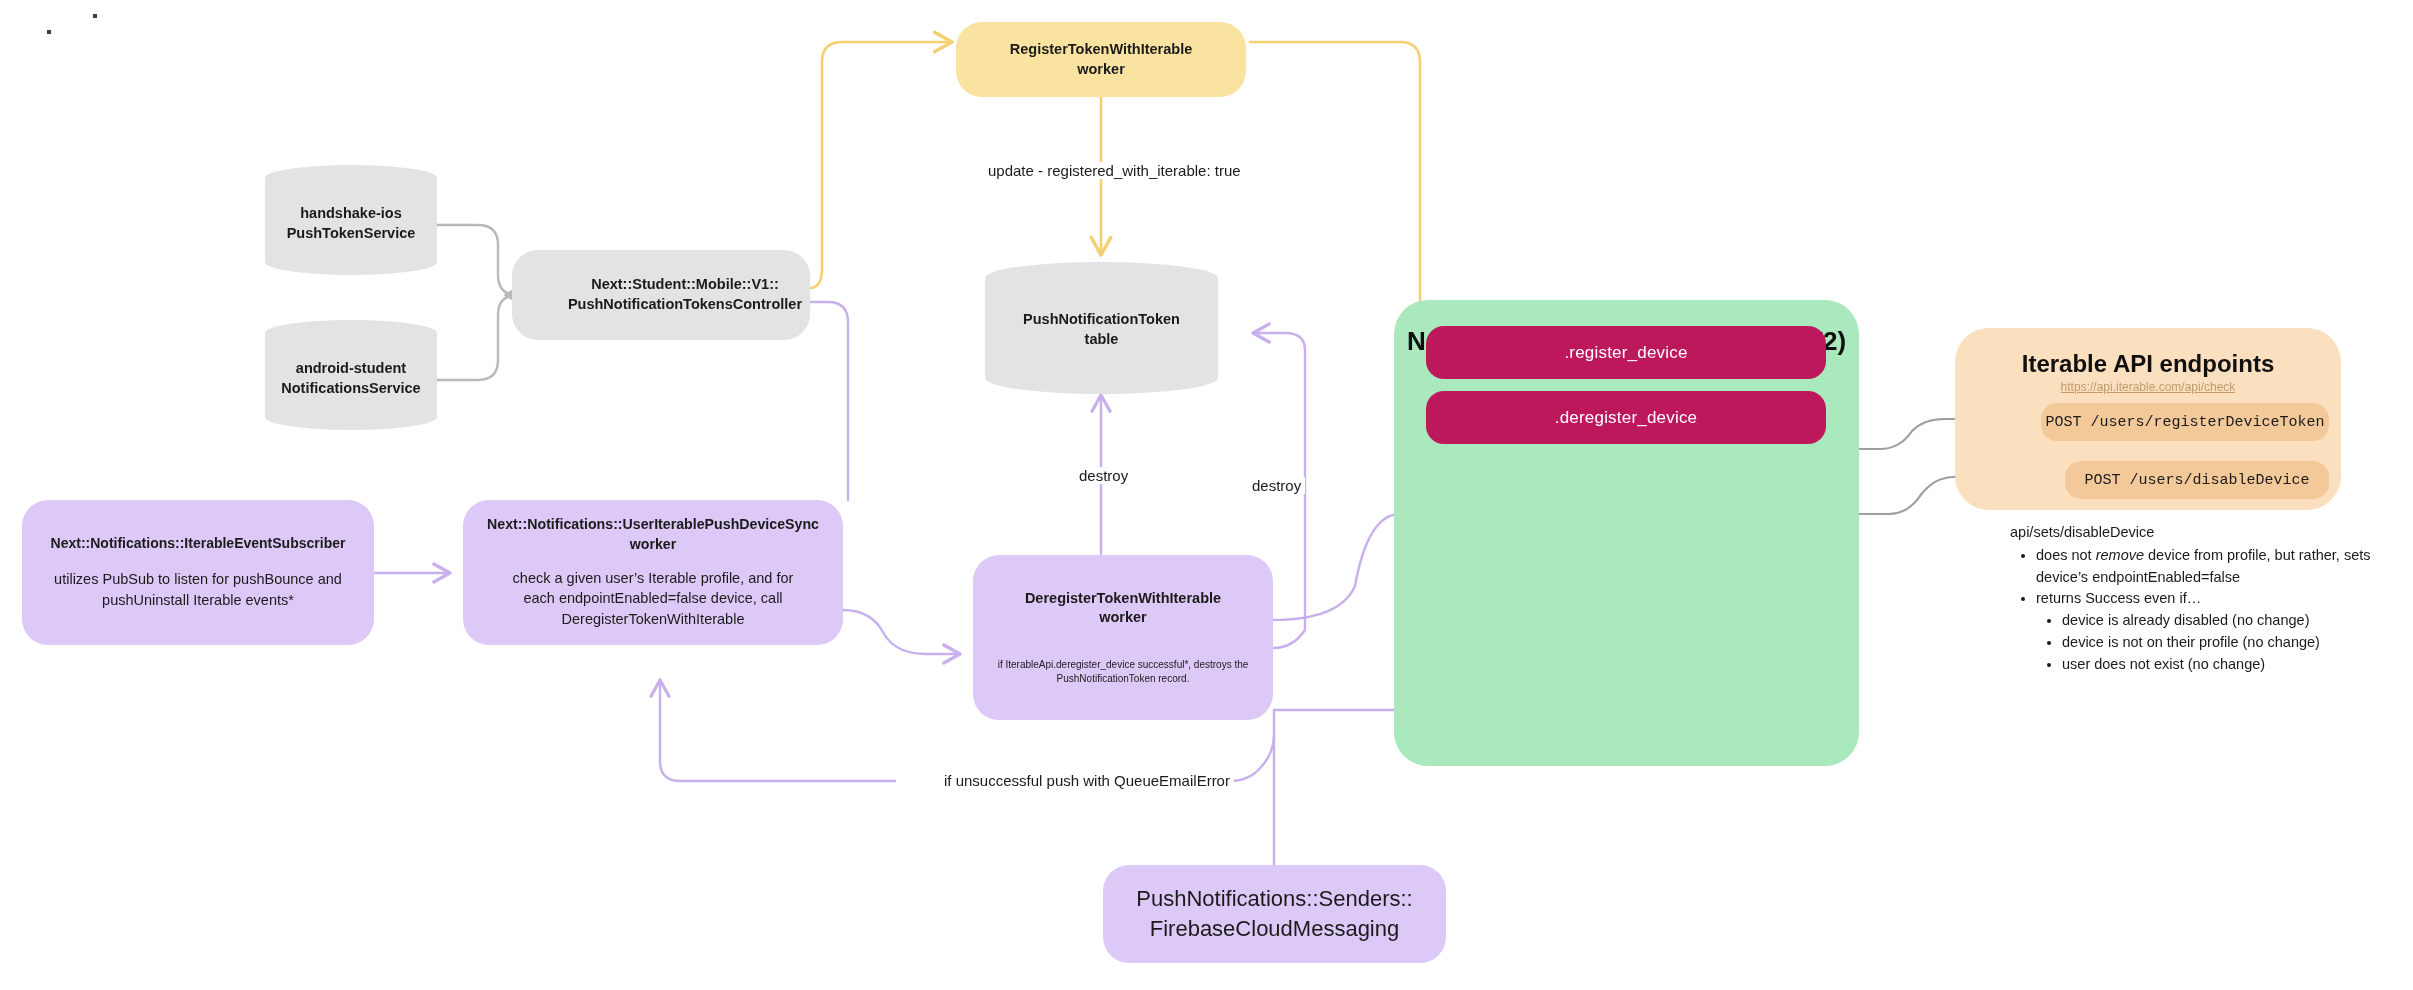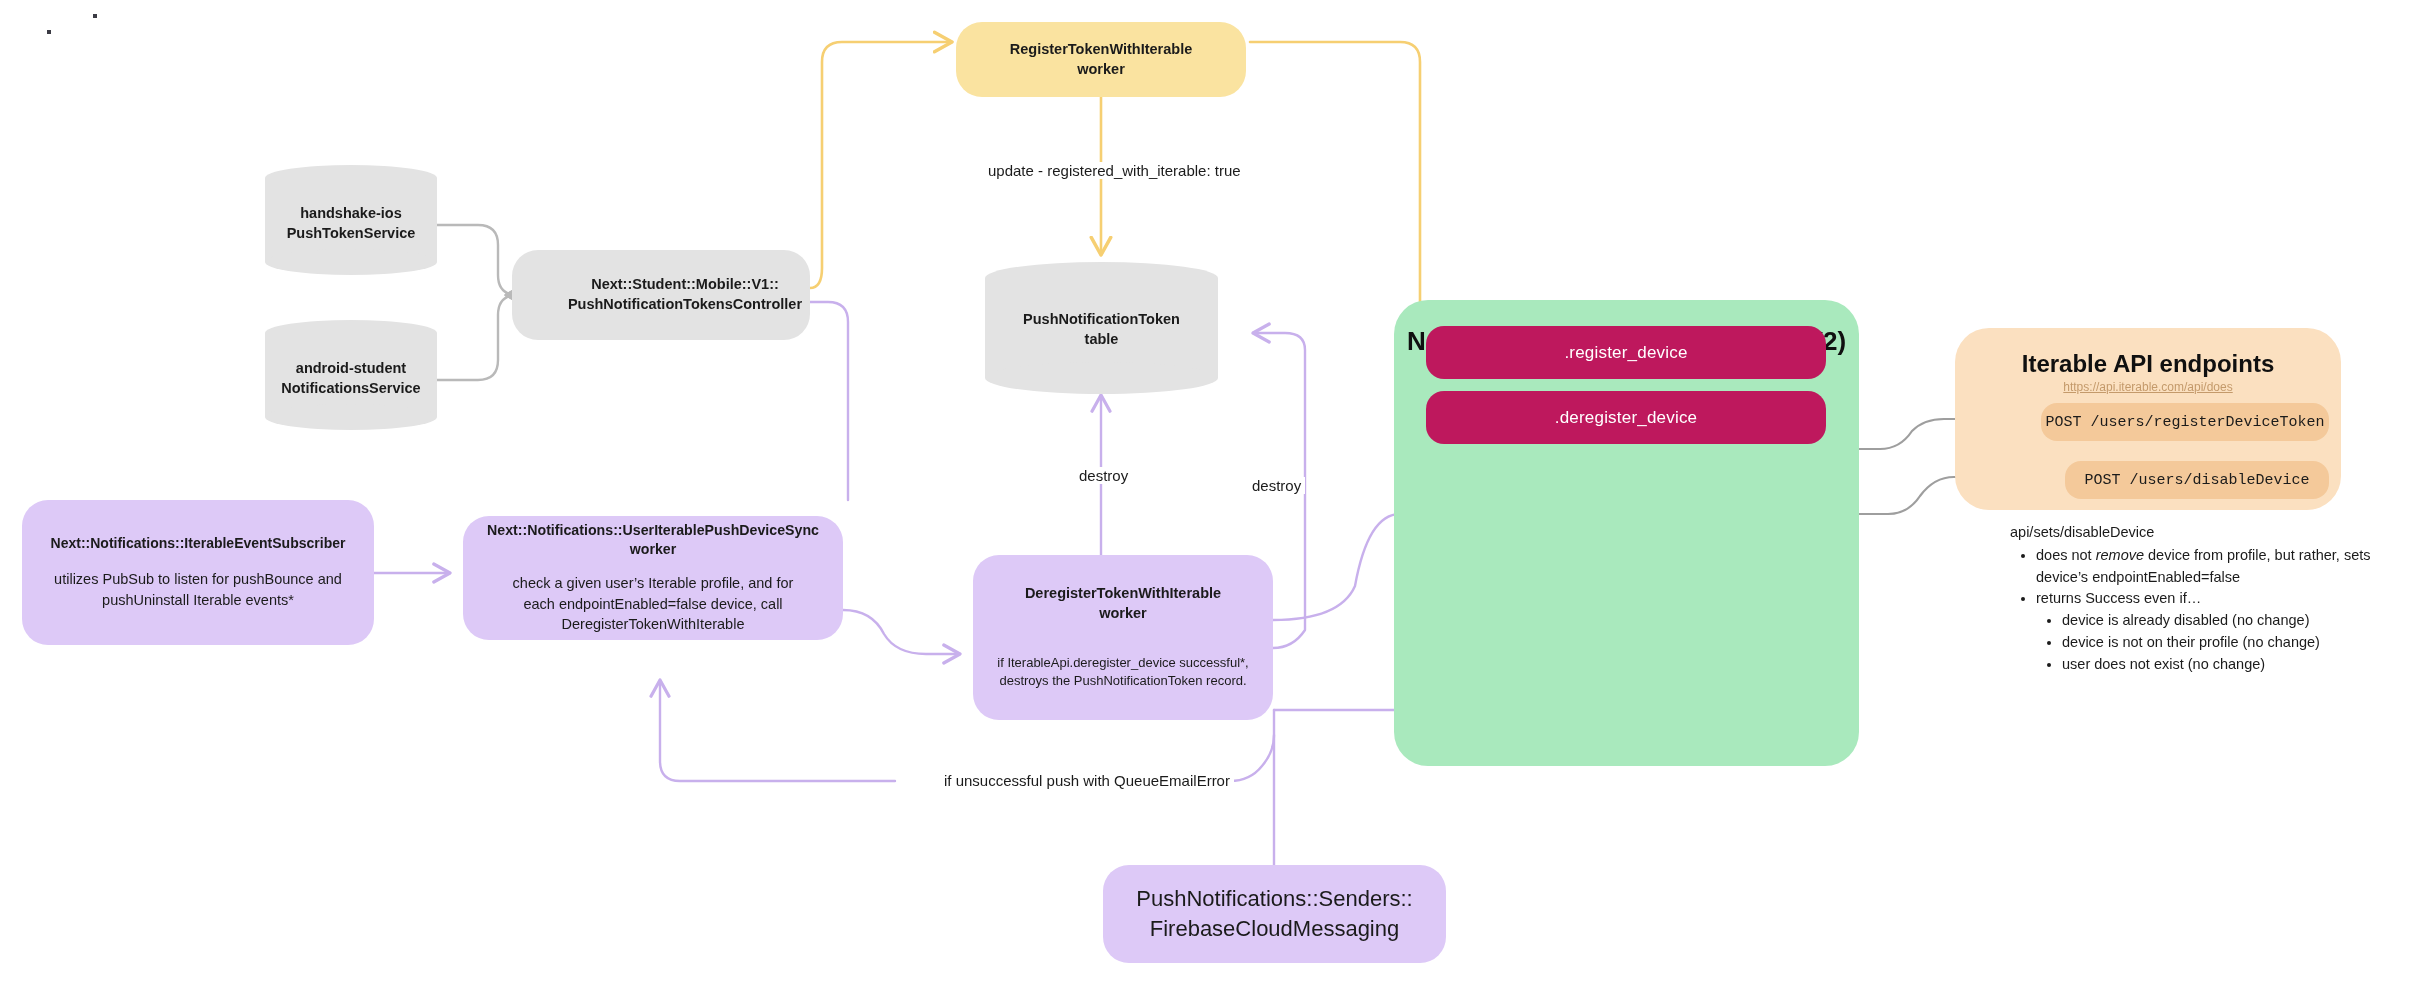--- a/index.html
+++ b/index.html
@@ -292,34 +292,34 @@
       <div>PushNotificationToken</div>
       <div>table</div>
     </div>
   </div>
 
   <div class="node rbox purple" style="left:22px; top:500px; width:352px; height:145px; padding:0 32px;">
     <div class="title" style="font-size:14px;">Next::Notifications::IterableEventSubscriber</div>
     <div class="body" style="font-size:14.5px; margin-top:16px;">utilizes PubSub to listen for pushBounce and pushUninstall Iterable events*</div>
   </div>
 
-  <div class="node rbox purple" style="left:463px; top:500px; width:380px; height:124px; padding:0 36px;margin-top:16px;">
+  <div class="node rbox purple" style="left:463px; top:500px; width:380px; height:145px; padding:0 36px;">
     <div class="title" style="font-size:14.2px;">
       <div>Next::Notifications::UserIterablePushDeviceSync</div>
       <div>worker</div>
     </div>
     <div class="body" style="font-size:14.5px; margin-top:14px;">check a given user’s Iterable profile, and for each endpointEnabled=false device, call DeregisterTokenWithIterable</div>
   </div>
 
   <div class="node rbox purple" style="left:973px; top:555px; width:300px; height:165px; padding:0 24px;">
     <div class="title" style="font-size:14.5px;">
       <div>DeregisterTokenWithIterable</div>
       <div>worker</div>
     </div>
-    <div class="body" style="font-size:13px; margin-top:30px;">if IterableApi.deregister_device successful*, destroys the PushNotificationToken record.</div>
+    <div class="body" style="font-size:10px; margin-top:30px;">if IterableApi.deregister_device successful*, destroys the PushNotificationToken record.</div>
   </div>
 
   <div class="node rbox purple" style="left:1103px; top:865px; width:343px; height:98px;">
     <div class="body" style="font-size:22px; line-height:1.35;">
       <div>PushNotifications::Senders::</div>
       <div>FirebaseCloudMessaging</div>
     </div>
   </div>
 
   <div id="iterable-api" style="left:1394px; top:300px; width:465px; height:466px;">
@@ -328,21 +328,21 @@
     <div class="api-method dark" style="left:32px; top:424px; width:400px; height:53px; position:absolute; margin-top:-398px;">
       <span>.register_device</span>
     </div>
     <div class="api-method dark" style="left:32px; top:91px; width:400px; height:53px;">
       <span>.deregister_device</span>
     </div>
   </div>
 
   <div id="endpoints" style="left:1955px; top:328px; width:386px; height:182px;">
     <div class="panel-title" style="top:22px;">Iterable API endpoints</div>
-    <div class="panel-url" style="top:52px;">https://api.iterable.com/api/does</div>
+    <div class="panel-url" style="top:52px;">https://api.iterable.com/api/check</div>
 
     <div class="endpoint" style="left:86px; top:75px; width:288px; height:38px;">
       <span>POST /users/registerDeviceToken</span>
     </div>
     <div class="endpoint" style="left:110px; top:133px; width:264px; height:38px;">
       <span>POST /users/disableDevice</span>
     </div>
   </div>
 
   <div id="notes" style="left:2010px; top:522px; width:390px;">

